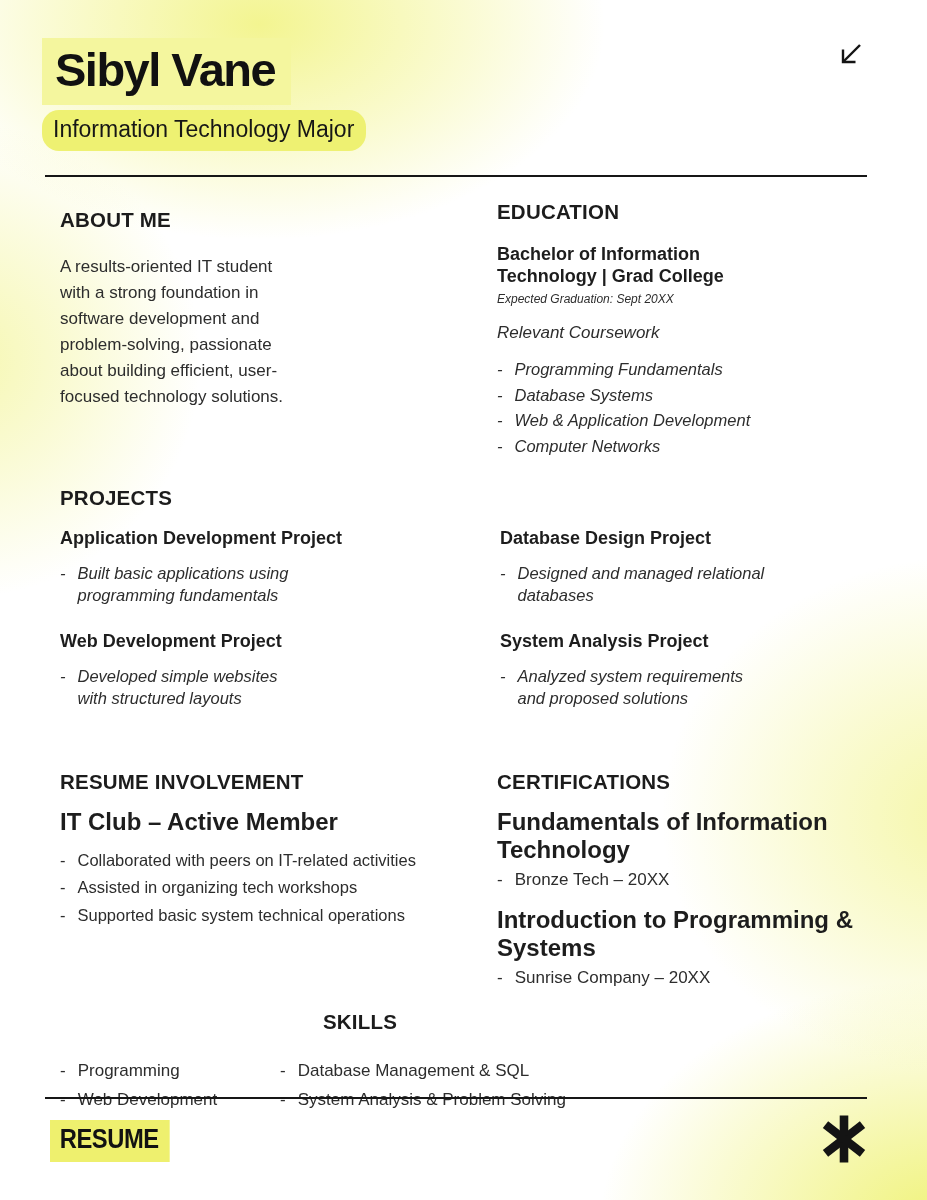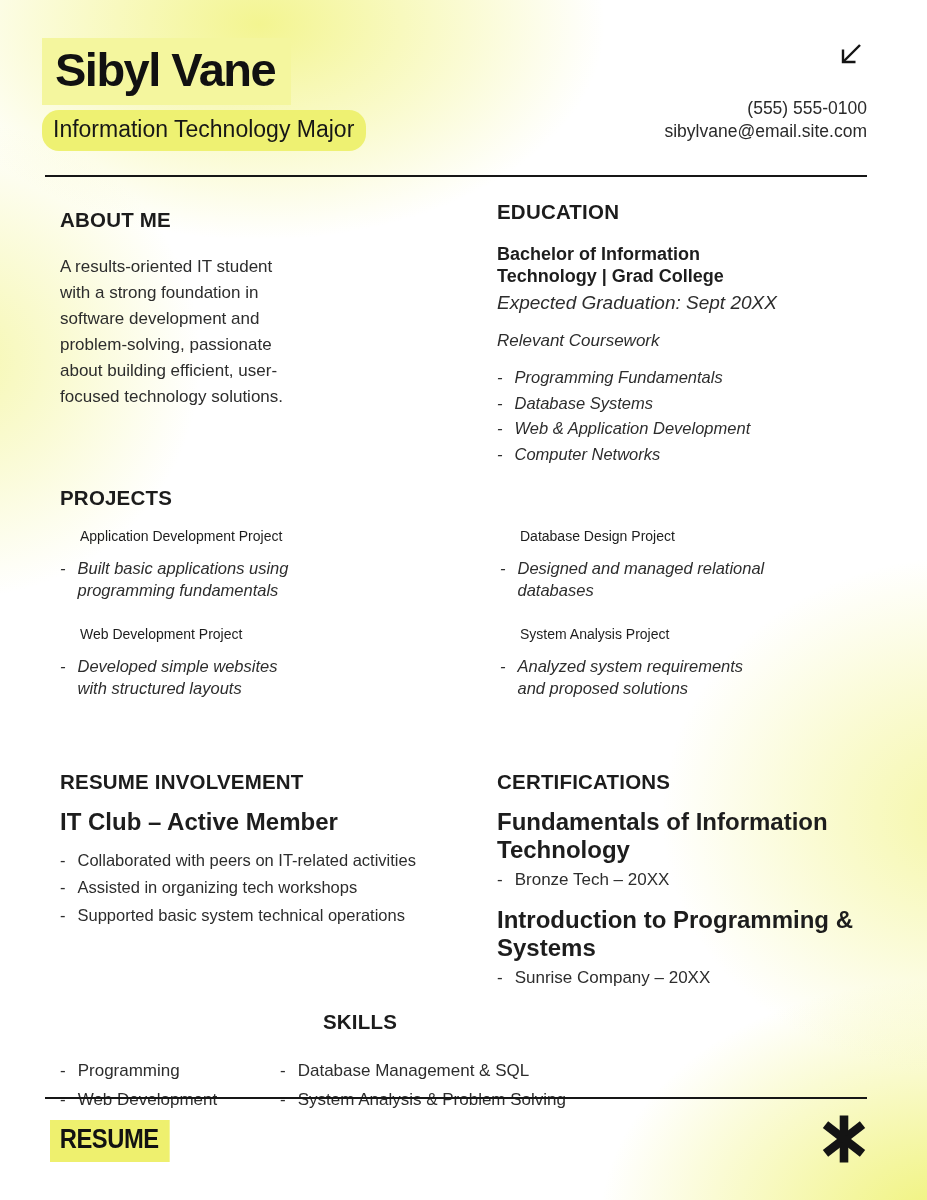--- a/index.html
+++ b/index.html
@@ -68,30 +68,30 @@
 
   .about-text {
     margin-top: 22px; width: 228px;
     font-size: 17px; line-height: 26px; color: #2d2d2d;
   }
 
   .edu-degree {
     margin-top: 20px; width: 265px;
     font-size: 18px; font-weight: bold; line-height: 21.5px; color: #1d1d1d;
   }
-  .edu-grad { margin-top: 5px; font-style: italic; font-size: 19px; color: #2d2d2d; }
+  .edu-grad { margin-top: 5px; font-style: italic; font-size: 12px; color: #2d2d2d; }
   .edu-coursework { margin-top: 17px; font-style: italic; font-size: 17px; color: #2d2d2d; }
   .edu-list { margin-top: 14px; }
   .edu-list .li { font-style: italic; line-height: 25.7px; }
 
   .li { display: flex; gap: 12px; font-size: 16.5px; color: #2d2d2d; }
   .li::before { content: "-"; flex: 0 0 auto; }
 
   .proj-grid { display: grid; grid-template-columns: 440px 1fr; row-gap: 25px; margin-top: 18px; }
-  .proj-title { font-size: 14px; font-weight: normal; color: #1d1d1d; margin-left: 20px; }
+  .proj-title { font-size: 18px; font-weight: bold; color: #1d1d1d; }
   .proj-item .li { margin-top: 14px; font-style: italic; line-height: 21.5px; }
   .proj-item:nth-child(1) .li span { max-width: 255px; }
   .proj-item:nth-child(2) .li span { max-width: 278px; }
   .proj-item:nth-child(3) .li span { max-width: 215px; }
   .proj-item:nth-child(4) .li span { max-width: 250px; }
 
   .sub-title { margin-top: 14px; font-size: 24px; font-weight: bold; color: #1d1d1d; }
   .campus-list { margin-top: 11px; }
   .campus-list .li { line-height: 27.3px; }
 
@@ -124,24 +124,20 @@
     <div><span class="hl role-hl">Information Technology Major</span></div>
   </div>
 
   <div class="arrow-wrap">
     <svg width="32" height="32" viewBox="0 0 32 32">
       <path d="M26 5 L9 22" stroke="#141414" stroke-width="2.4" fill="none"></path>
       <path d="M9 9.5 L9 22 L21.5 22" stroke="#141414" stroke-width="2.4" fill="none"></path>
     </svg>
   </div>
 
-  <div class="contact">
-    <div>(555) 555-0100</div>
-    <div>sibylvane@email.site.com</div>
-  </div>
 
   <div class="rule rule-top"></div>
 
   <div class="sec-about">
     <h2>ABOUT ME</h2>
     <p class="about-text">A results-oriented IT student with a strong foundation in software development and problem-solving, passionate about building efficient, user-focused technology solutions.</p>
   </div>
 
   <div class="sec-education">
     <h2>EDUCATION</h2>

